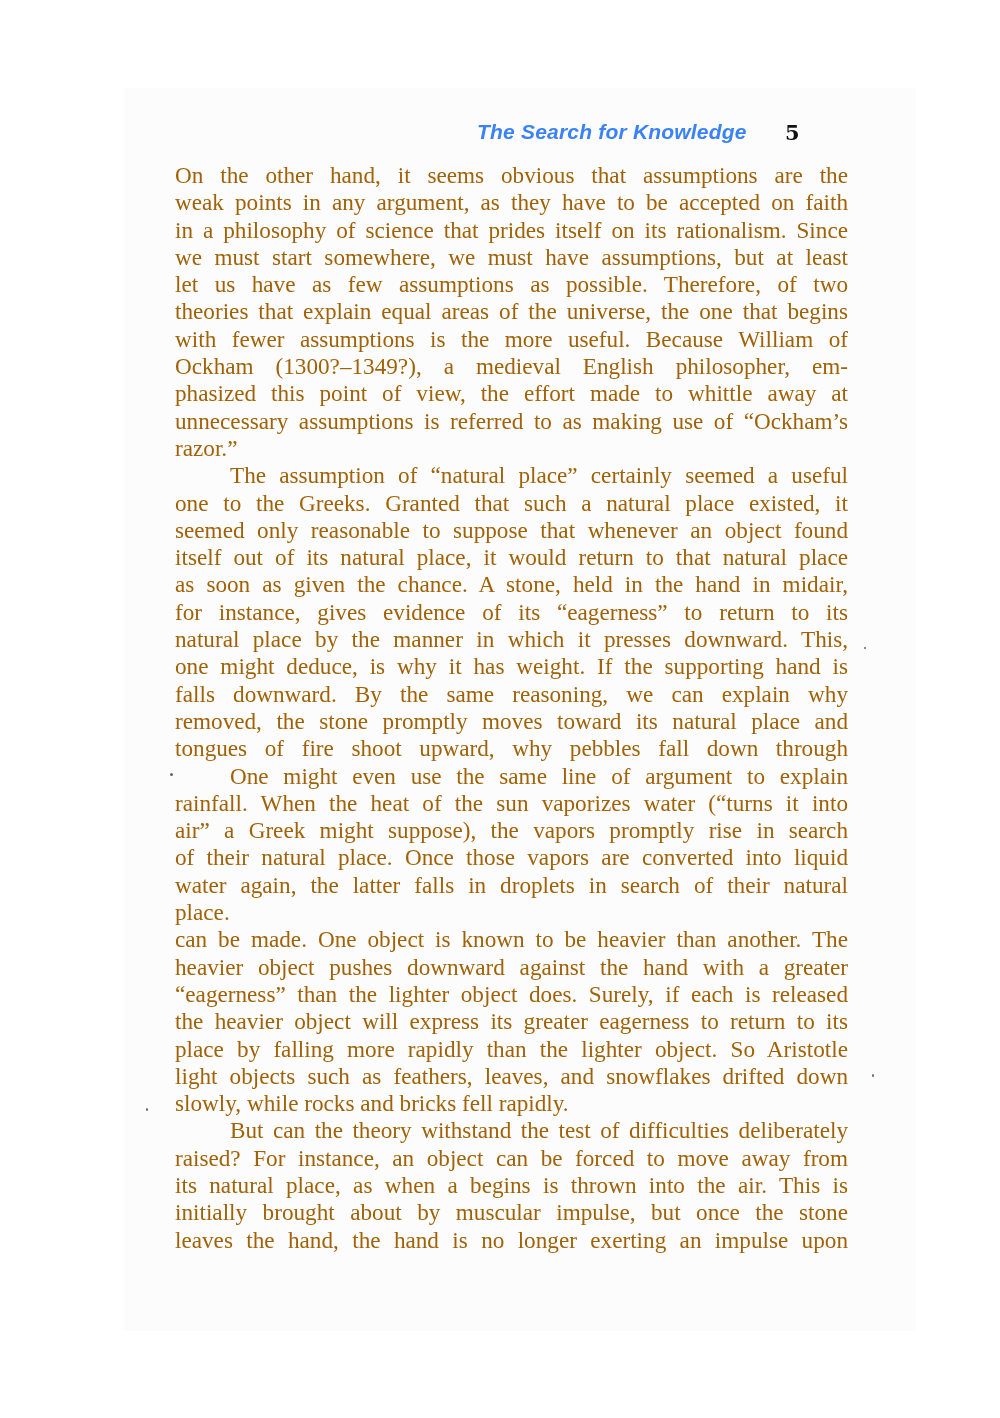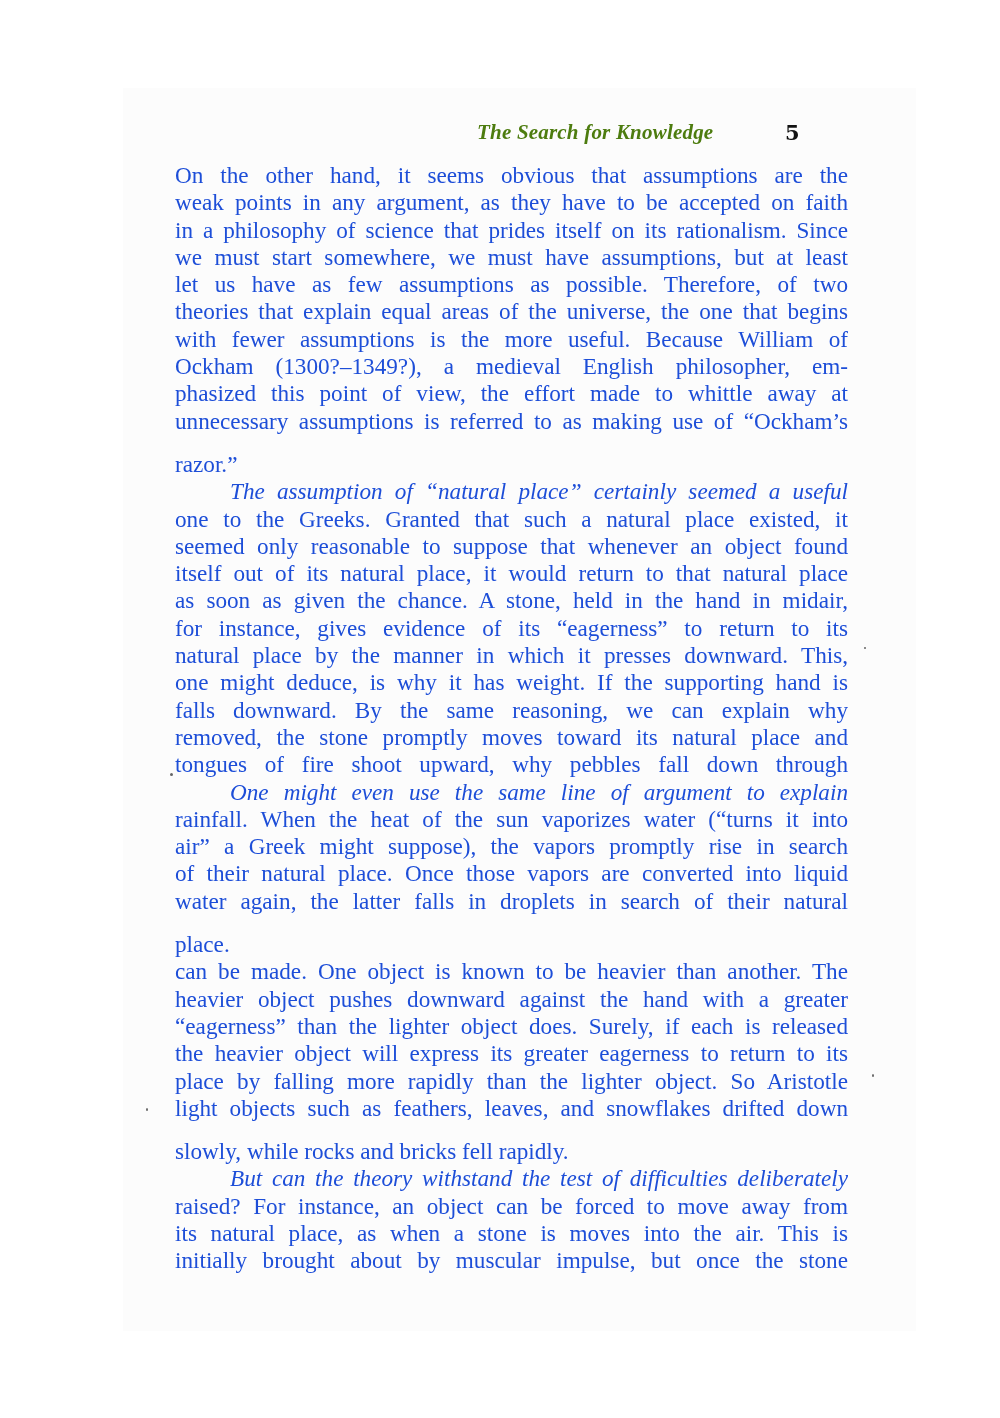--- a/index.html
+++ b/index.html
@@ -25,61 +25,59 @@
     position: absolute;
     left: 0;
     top: 120px;
     width: 1000px;
     height: 30px;
   }
   .running-head-title {
     position: absolute;
     left: 477px;
     top: 0;
-    font-family: Liberation Serif, serif;
+    font-family: Liberation Sans, sans-serif;
     font-style: italic;
     font-weight: bold;
     font-size: 21px;
-    color: #4d7c0f;
+    color: #3b82f6;
     letter-spacing: 0.2px;
   }
   .page-number {
     position: absolute;
     left: 785px;
     top: 0;
     font-family: "DejaVu Serif", serif;
     font-weight: bold;
     font-size: 21px;
     color: #111;
   }
   .body-text {
     position: absolute;
     left: 175px;
     top: 162px;
     width: 673px;
     font-family: "Liberation Serif", serif;
     font-size: 23.2px;
     line-height: 27.3px;
-    color: #1d4ed8;
+    color: #a16207;
   }
   .line {
     display: block;
     white-space: nowrap;
     text-align: justify;
     text-align-last: justify;
     height: 27.3px;
     overflow: visible;
   }
   .line.last {
     text-align-last: left;
-    margin-top: 16px;
   }
   .line.indent {
     padding-left: 55px;
-    font-style: italic;
   }
   .speck {
     position: absolute;
     background: #666;
     border-radius: 50%;
   }
 </style>
 </head>
 <body>
 
@@ -130,21 +128,22 @@
       <span class="line">heavier object pushes downward against the hand with a greater</span>
       <span class="line">“eagerness” than the lighter object does. Surely, if each is released</span>
       <span class="line">the heavier object will express its greater eagerness to return to its</span>
       <span class="line">place by falling more rapidly than the lighter object. So Aristotle</span>
       <span class="line">light objects such as feathers, leaves, and snowflakes drifted down</span>
       <span class="line last">slowly, while rocks and bricks fell rapidly.</span>
     </div>
     <div>
       <span class="line indent">But can the theory withstand the test of difficulties deliberately</span>
       <span class="line">raised? For instance, an object can be forced to move away from</span>
-      <span class="line">its natural place, as when a stone is moves into the air. This is</span>
+      <span class="line">its natural place, as when a begins is thrown into the air. This is</span>
       <span class="line">initially brought about by muscular impulse, but once the stone</span>
+      <span class="line">leaves the hand, the hand is no longer exerting an impulse upon</span>
     </div>
   </div>
 
 <span class="speck" style="left:170px;top:773px;width:3px;height:3px;"></span>
 <span class="speck" style="left:864px;top:647px;width:2px;height:2px;"></span>
 <span class="speck" style="left:872px;top:1074px;width:2px;height:3px;"></span>
 <span class="speck" style="left:146px;top:1108px;width:2px;height:3px;"></span>
 
 </body></html>

